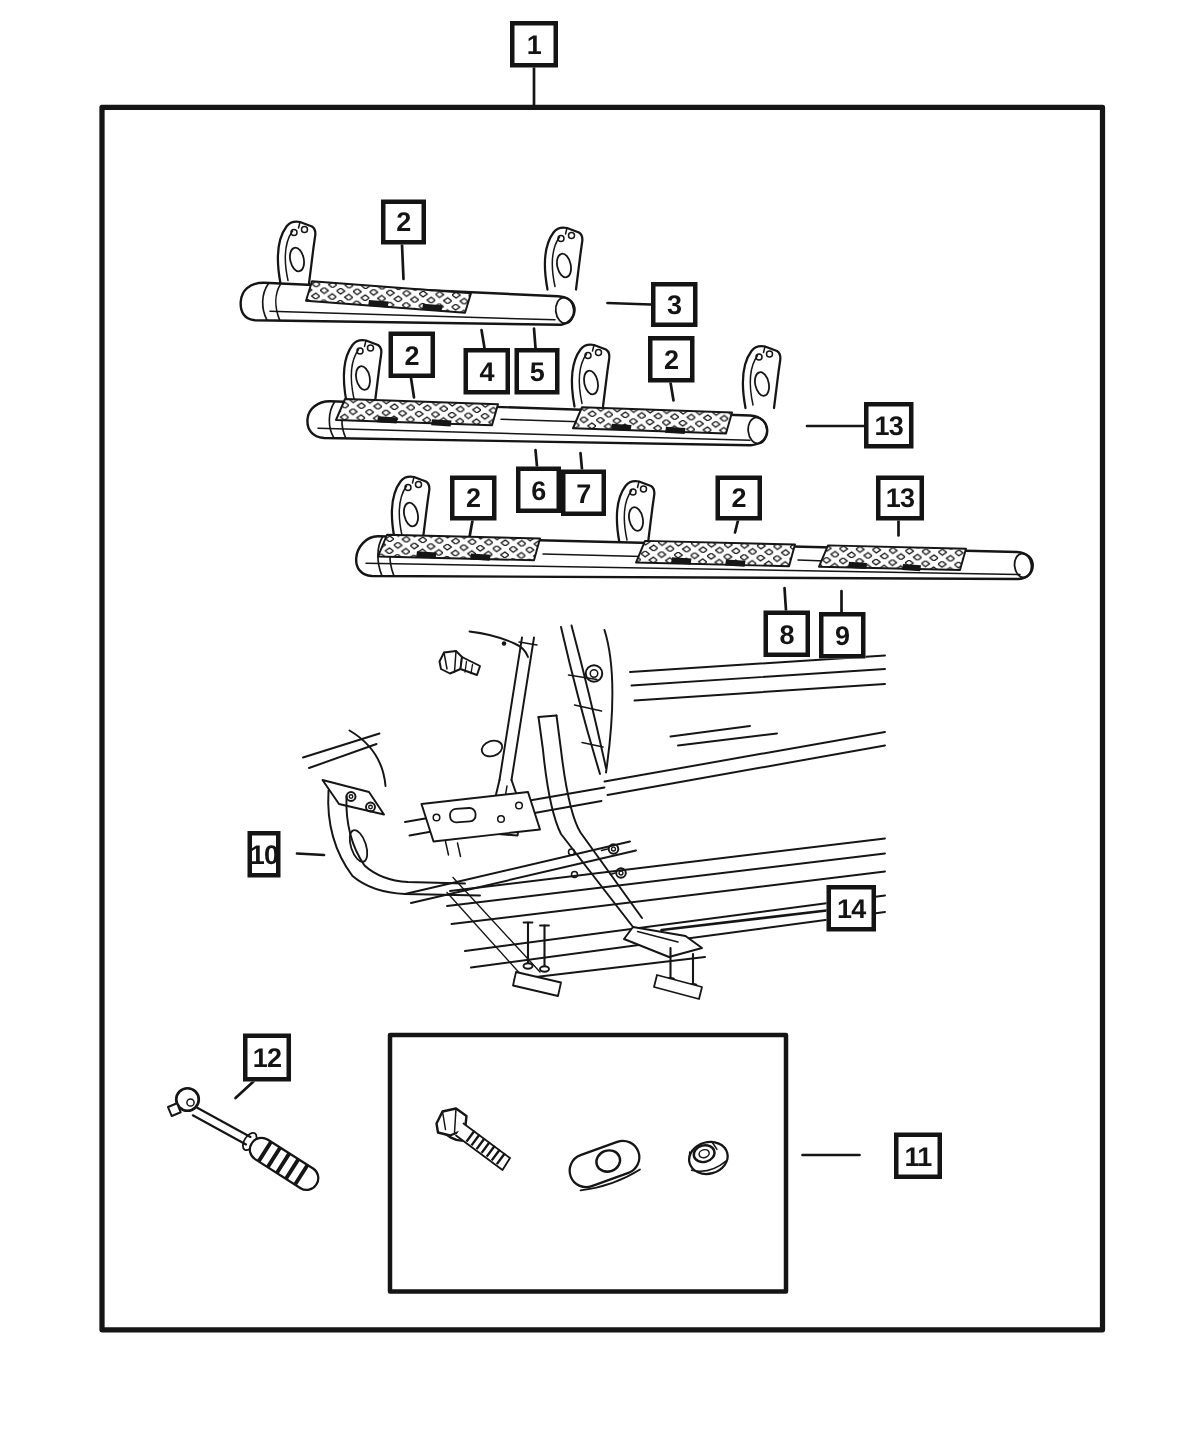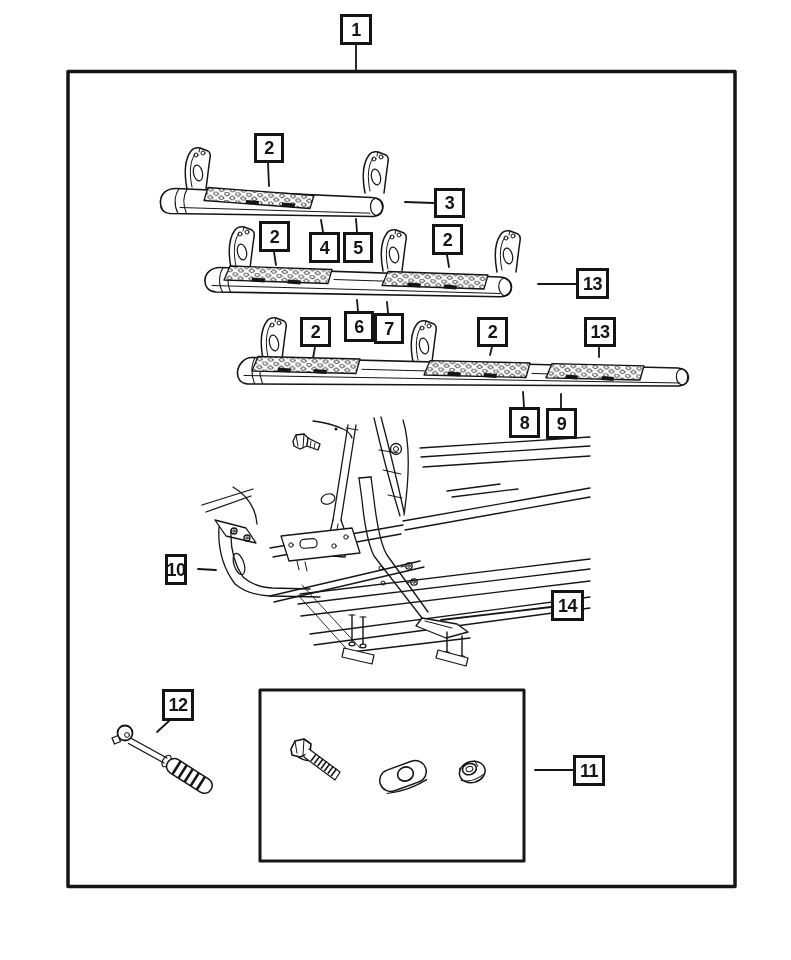--- a/index.html
+++ b/index.html
@@ -280,15 +280,15 @@
   <div class="callout" style="left:300px;top:317px;width:31px;height:30px">2</div>
   <div class="callout" style="left:344px;top:311px;width:30px;height:31px">6</div>
   <div class="callout" style="left:374px;top:313px;width:30px;height:31px">7</div>
   <div class="callout" style="left:477px;top:317px;width:31px;height:30px">2</div>
   <div class="callout" style="left:584px;top:317px;width:32px;height:30px">13</div>
   <div class="callout" style="left:509px;top:407px;width:31px;height:31px">8</div>
   <div class="callout" style="left:546px;top:408px;width:31px;height:31px">9</div>
   <div class="callout" style="left:165px;top:554px;width:22px;height:31px">10</div>
   <div class="callout" style="left:551px;top:590px;width:33px;height:31px">14</div>
   <div class="callout" style="left:162px;top:689px;width:32px;height:32px">12</div>
-  <div class="callout" style="left:573px;top:755px;width:32px;height:31px">11</div>
+  <div class="callout" style="left:596px;top:755px;width:32px;height:31px">11</div>
 
 </div>
 
 </body></html>

